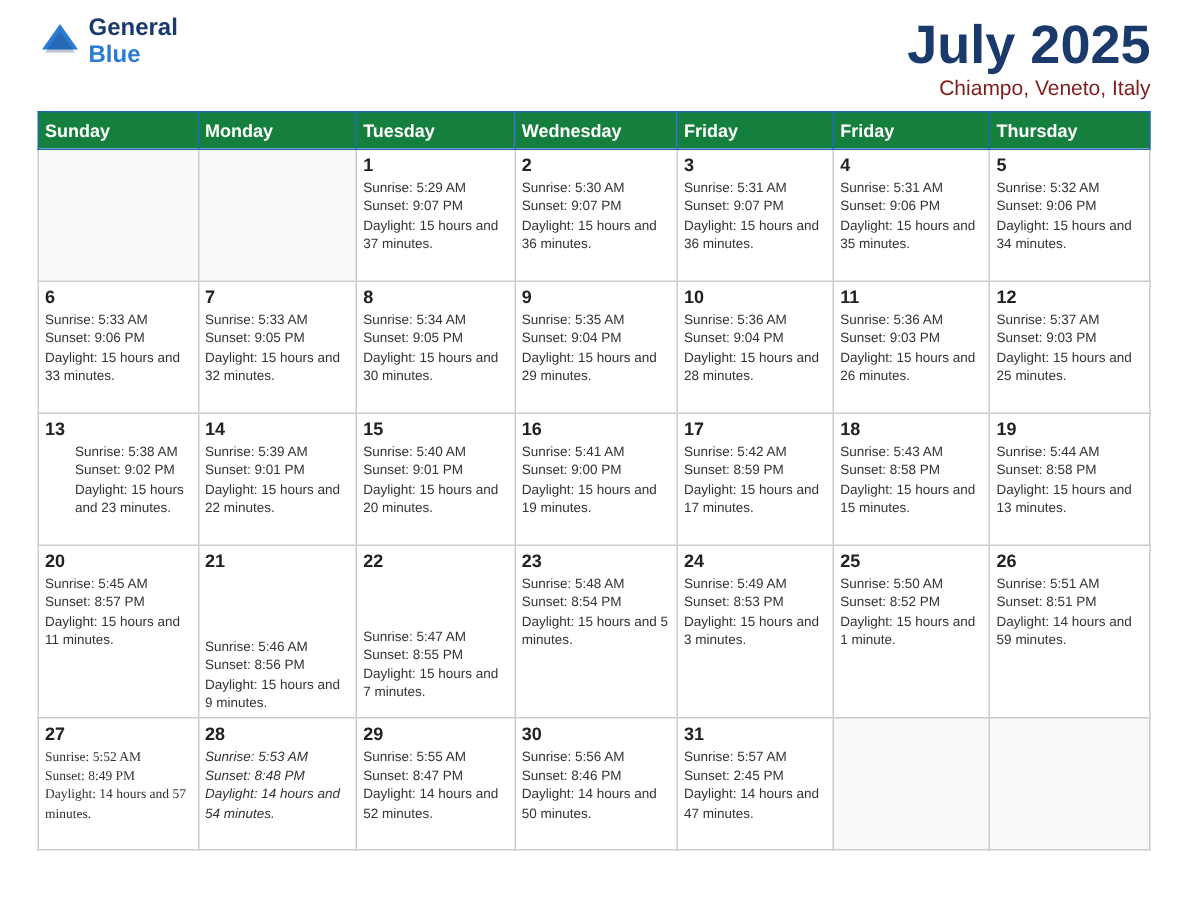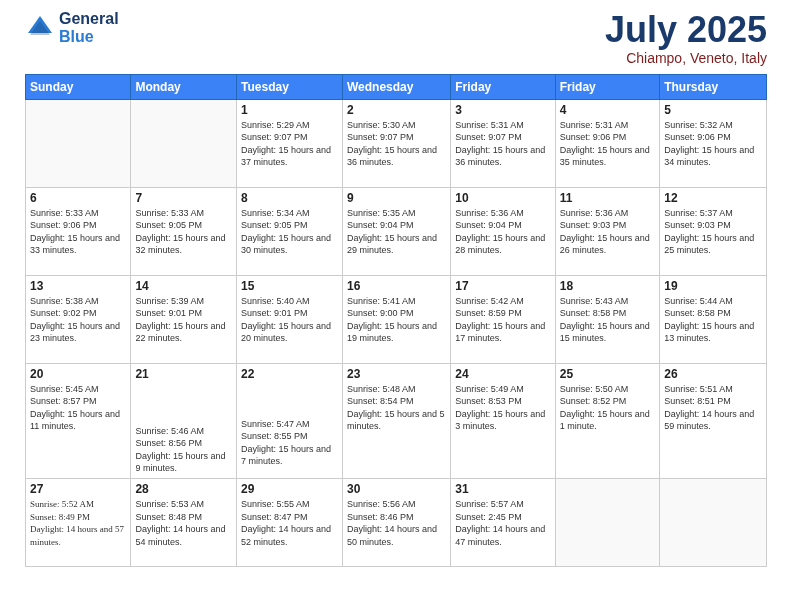--- a/index.html
+++ b/index.html
@@ -42,21 +42,21 @@
     .location {
       font-size: 14px;
       color: #7f1d1d;
     }
     .calendar {
       width: 100%;
       border-collapse: collapse;
       border: 1px solid #ccc;
     }
     .calendar th {
-      background-color: #3b82f6;
+      background-color: #15803d;
       color: white;
       font-size: 12px;
       font-weight: bold;
       padding: 5px 4px;
       text-align: left;
       border: 1px solid #2068b8;
     }
     .calendar td {
       width: 113px;
       vertical-align: top;
@@ -191,21 +191,21 @@
           <td>
             <span class="day-number">12</span>
             <div class="day-info" style="white-space: pre-line;">Sunrise: 5:37 AM
 Sunset: 9:03 PM
 Daylight: 15 hours and 25 minutes.</div>
           </td>
         </tr>
         <tr>
           <td>
             <span class="day-number">13</span>
-            <div class="day-info" style="white-space: pre-line;">Sunrise: 5:38 AM
+            <div class="day-info" style="white-space: pre-line; margin-left: 20px;">Sunrise: 5:38 AM
 Sunset: 9:02 PM
 Daylight: 15 hours and 23 minutes.</div>
           </td>
           <td>
             <span class="day-number">14</span>
             <div class="day-info" style="white-space: pre-line;">Sunrise: 5:39 AM
 Sunset: 9:01 PM
 Daylight: 15 hours and 22 minutes.</div>
           </td>
           <td>
@@ -285,21 +285,21 @@
         </tr>
         <tr>
           <td>
             <span class="day-number">27</span>
             <div class="day-info" style="white-space: pre-line; font-family: Liberation Serif, serif;">Sunrise: 5:52 AM
 Sunset: 8:49 PM
 Daylight: 14 hours and 57 minutes.</div>
           </td>
           <td>
             <span class="day-number">28</span>
-            <div class="day-info" style="white-space: pre-line;">Sunrise: 5:53 AM
+            <div class="day-info" style="white-space: pre-line; font-style: italic;">Sunrise: 5:53 AM
 Sunset: 8:48 PM
 Daylight: 14 hours and 54 minutes.</div>
           </td>
           <td>
             <span class="day-number">29</span>
             <div class="day-info" style="white-space: pre-line;">Sunrise: 5:55 AM
 Sunset: 8:47 PM
 Daylight: 14 hours and 52 minutes.</div>
           </td>
           <td>

